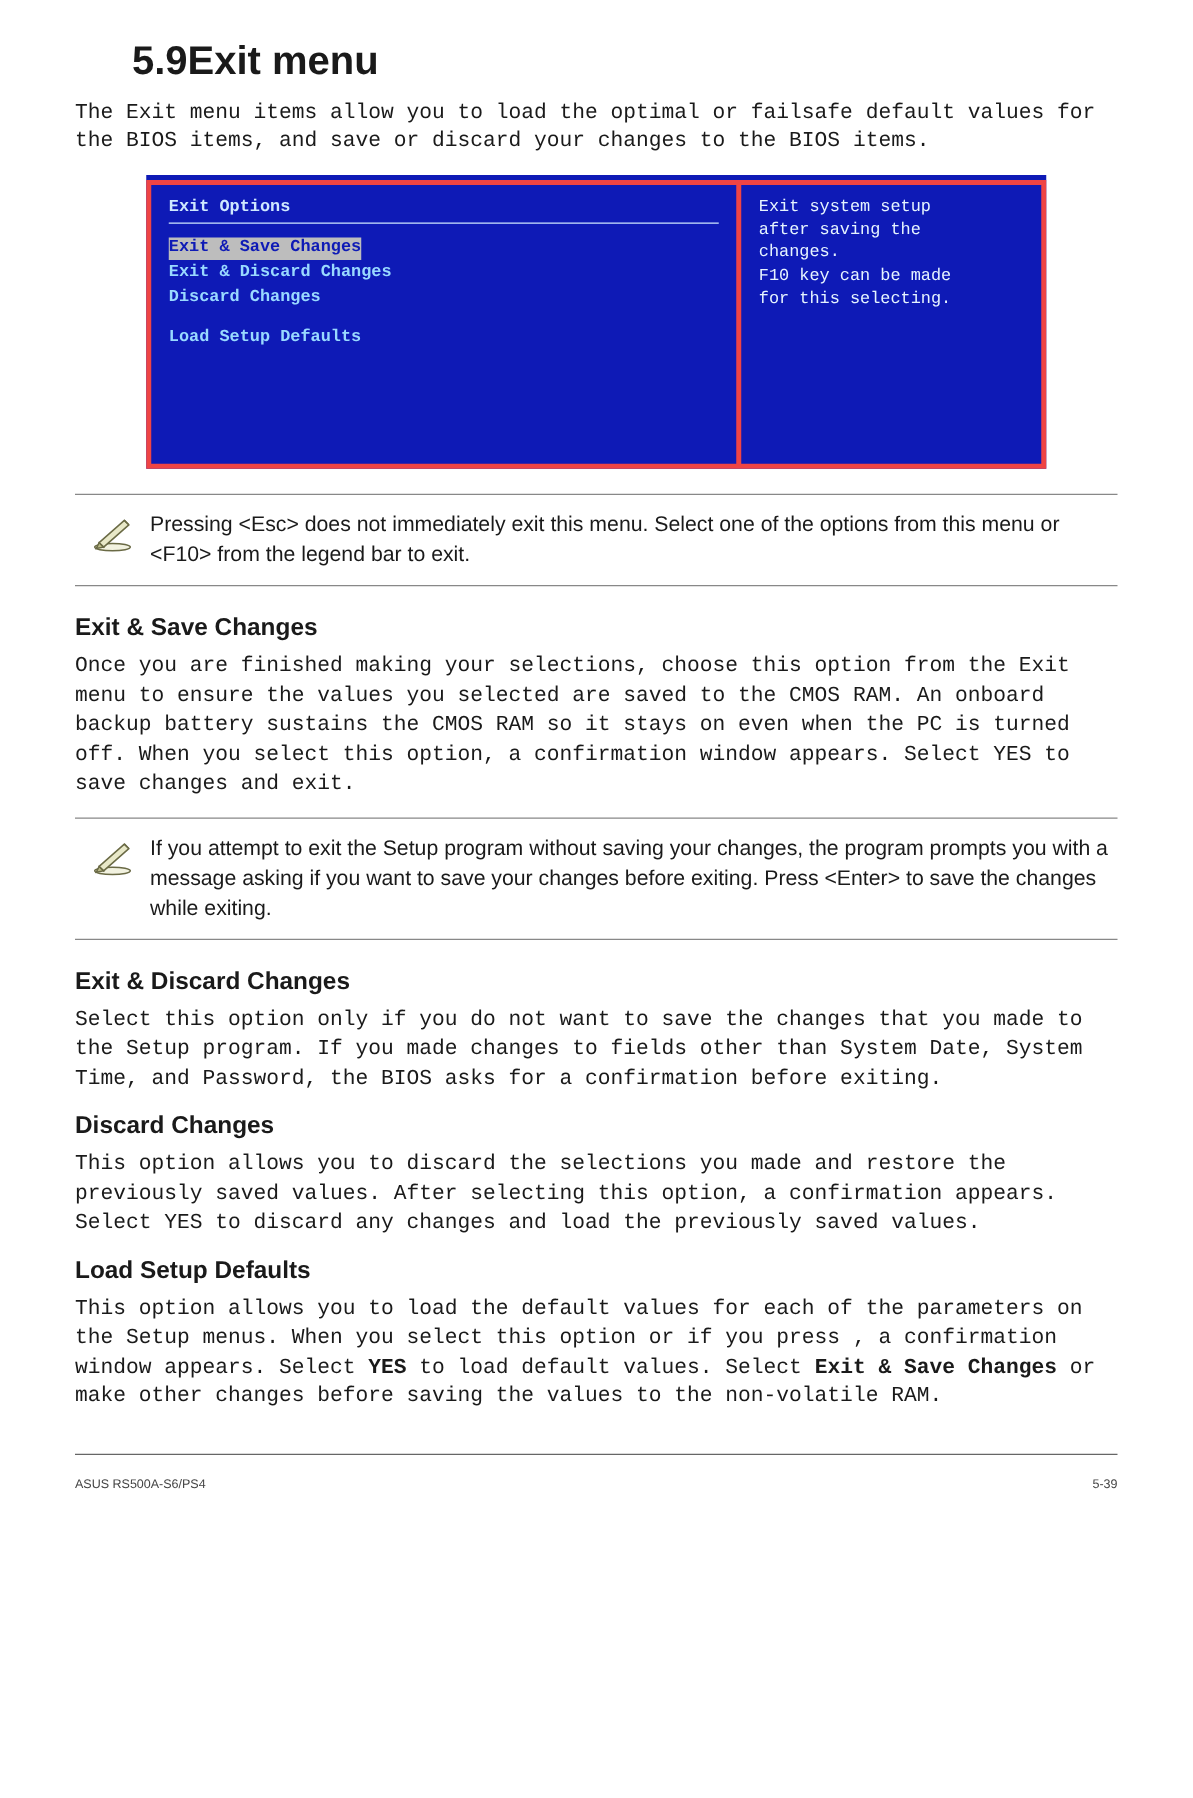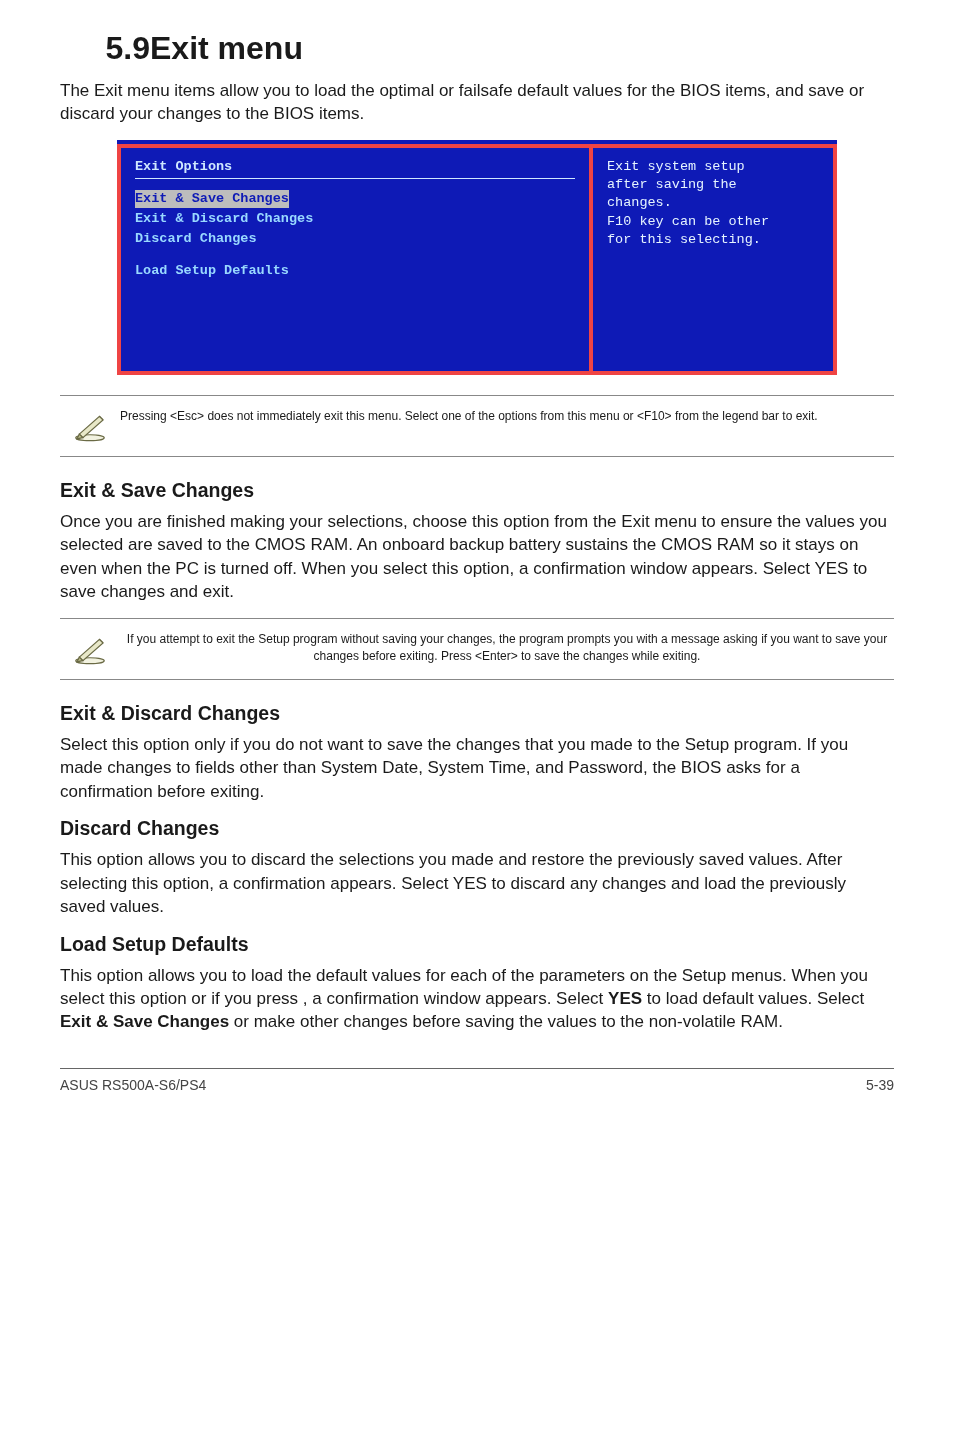--- a/index.html
+++ b/index.html
@@ -13,20 +13,21 @@
     h1.title {
       font-size: 32px;
       font-weight: bold;
       margin-bottom: 12px;
     }
     h1.title .num { display:inline-block; width: 90px; text-align: right; }
     p.body {
       font-size: 17px;
       line-height: 1.38;
       margin-bottom: 14px;
+      font-family: Liberation Mono, monospace;
     }
     .bios-screen {
       width: 720px;
       margin: 0 auto 20px auto;
       background: #0e1ab6;
       font-family: "Courier New", monospace;
       font-size: 13.5px;
       line-height: 1.35;
       color: #d6d6d6;
     }
@@ -111,36 +112,35 @@
     }
     .note-icon {
       width: 60px;
       flex-shrink: 0;
       display:flex;
       justify-content:center;
       padding-top:2px;
     }
     .note-icon svg { width: 38px; height: 34px; }
     .note-text {
-      font-size: 12px;
+      font-size: 17px;
       line-height: 1.42;
-      text-align: center;
     }
     h3.section {
       font-size: 19.5px;
       font-weight: bold;
       margin-bottom: 8px;
     }
     .pagefoot {
       display:flex;
       justify-content:space-between;
       border-top:1px solid #666;
       margin-top:34px;
-      padding-top:8px;
-      font-size:14px;
+      padding-top:18px;
+      font-size:10px;
       color:#444;
     }
   </style>
 </head>
 <body>
 
 <h1 class="title">
   <span class="num">5.9</span><span>Exit menu</span>
 </h1>
 
@@ -158,21 +158,21 @@
       <div class="exit-item">Discard Changes</div>
       <div style="height:12px"></div>
       <div class="exit-item">Load Setup Defaults</div>
     </div>
     <div class="bios-right">
       <div class="help-top">
         <div class="line">Exit system setup</div>
         <div class="line">after saving the</div>
         <div class="line">changes.</div>
         <div class="line"></div>
-        <div class="line">F10 key can be other</div>
+        <div class="line">F10 key can be made</div>
         <div class="line">for this selecting.</div>
       </div>
     </div>
   </div>
 </div>
 
 <div class="note-block">
   <div class="note-icon">
     <svg viewBox="0 0 64 48">
         <g fill="none" stroke="#6a6a45" stroke-width="2">

